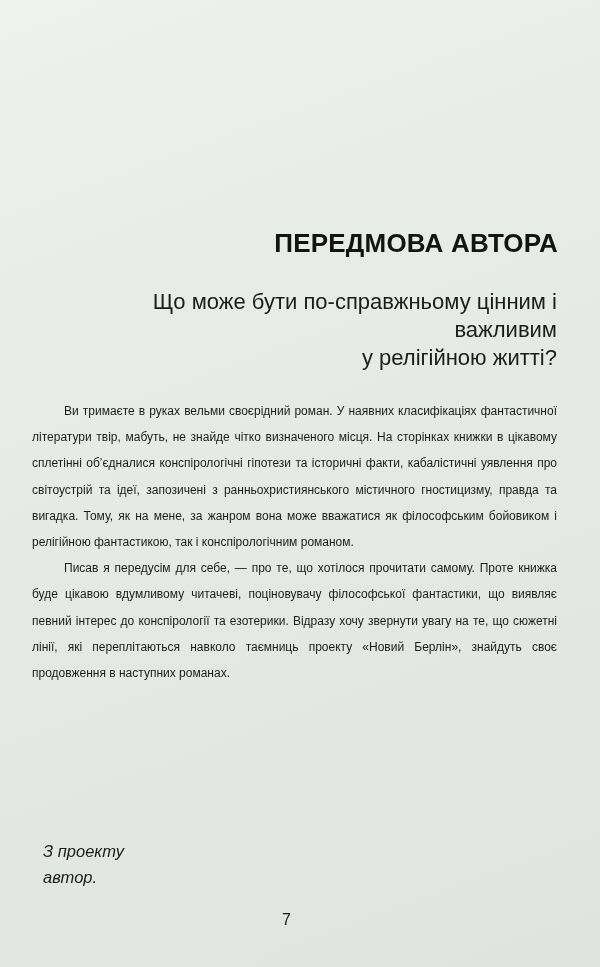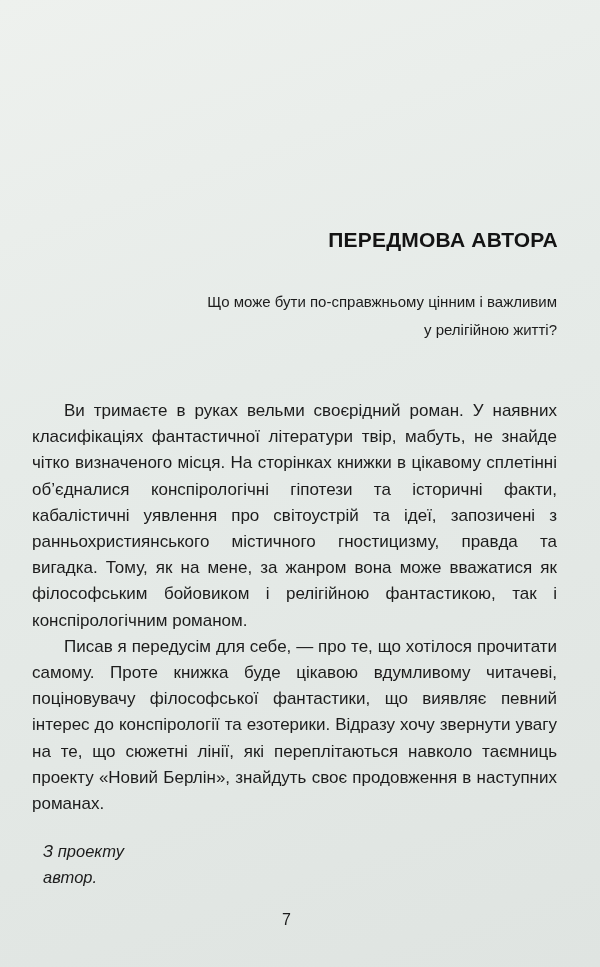--- a/index.html
+++ b/index.html
@@ -6,30 +6,30 @@
     body {
       width: 600px; height: 967px; overflow: hidden;
       background: linear-gradient(160deg, #eef1ee 0%, #e6ebe8 40%, #dfe4e1 100%);
       font-family: "Liberation Sans", "DejaVu Sans", sans-serif;
       color: #1c1c1c;
       position: relative;
     }
     .page { position: absolute; left: 0; top: 0; width: 600px; height: 967px; }
     .title {
       position: absolute; right: 42px; top: 228px;
-      font-size: 21px; font-weight: bold; letter-spacing: 0.2px;
+      font-size: 26px; font-weight: bold; letter-spacing: 0.2px;
       color: #141414; margin: 0;
     }
     .epigraph {
       position: absolute; right: 43px; top: 288px; width: 460px;
-      text-align: right; font-size: 15px; line-height: 28px; margin: 0;
+      text-align: right; font-size: 22px; line-height: 28px; margin: 0;
     }
     .body-text {
       position: absolute; left: 32px; top: 398px; width: 525px;
-      font-size: 17px; line-height: 26.2px; text-align: justify; margin: 0;
+      font-size: 12px; line-height: 26.2px; text-align: justify; margin: 0;
     }
     .body-text p { margin: 0; text-indent: 32px; text-align: justify; }
     .signature {
       position: absolute; left: 43px; top: 838px;
       font-size: 16.5px; line-height: 26px; font-style: italic;
     }
     .signature span { display: block; }
     .page-number {
       position: absolute; left: 282px; top: 911px; font-size: 16px;
     }

